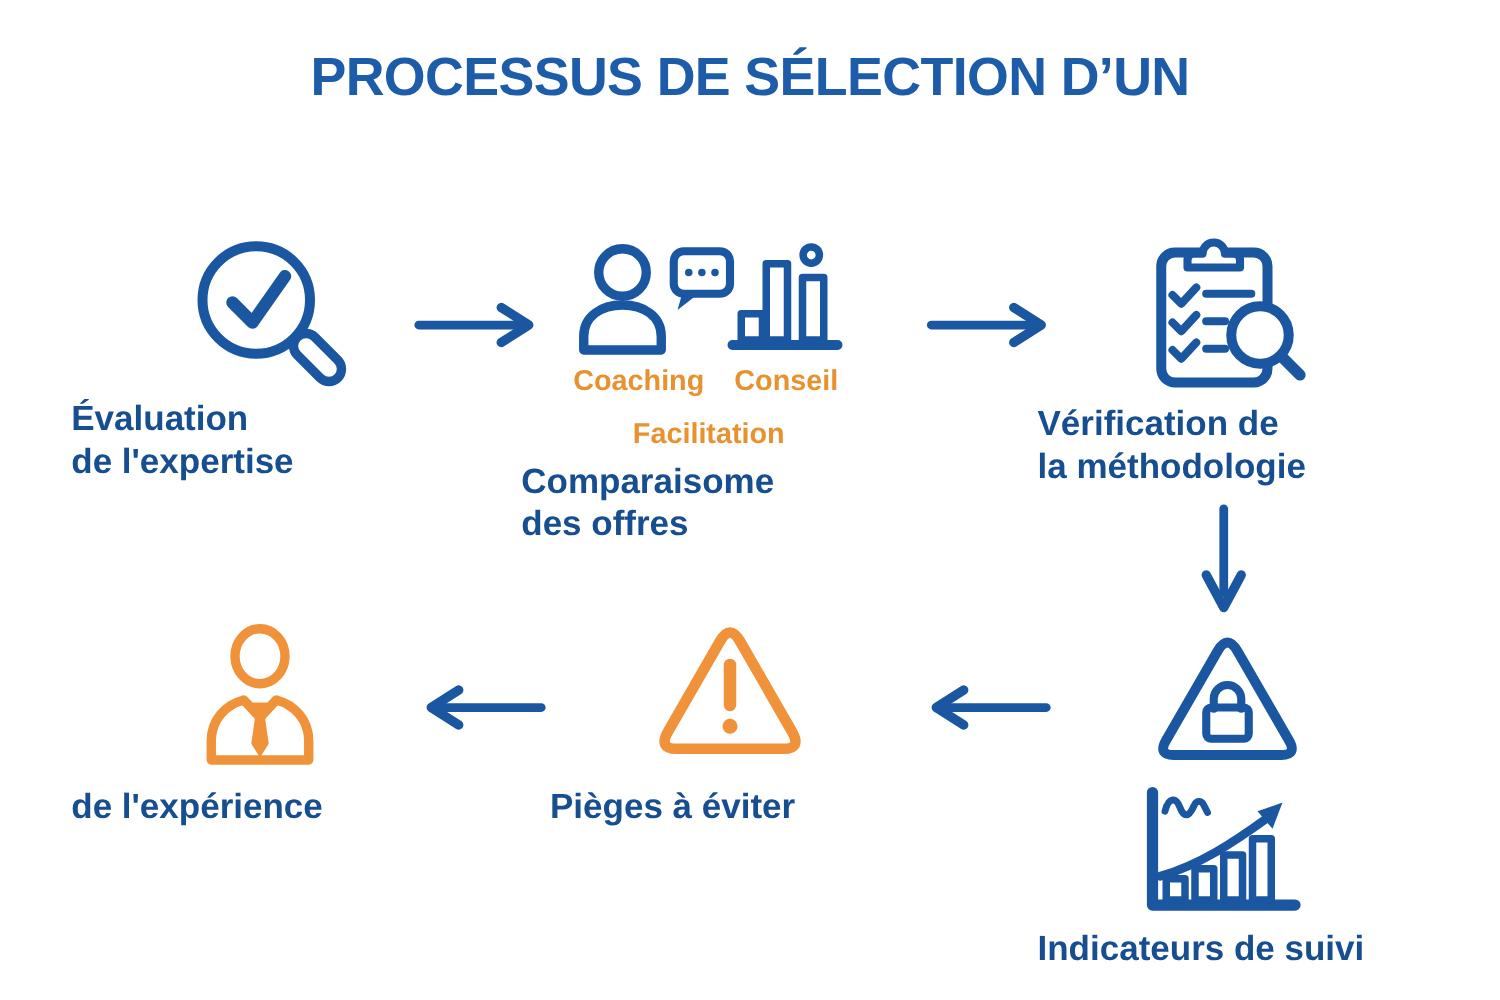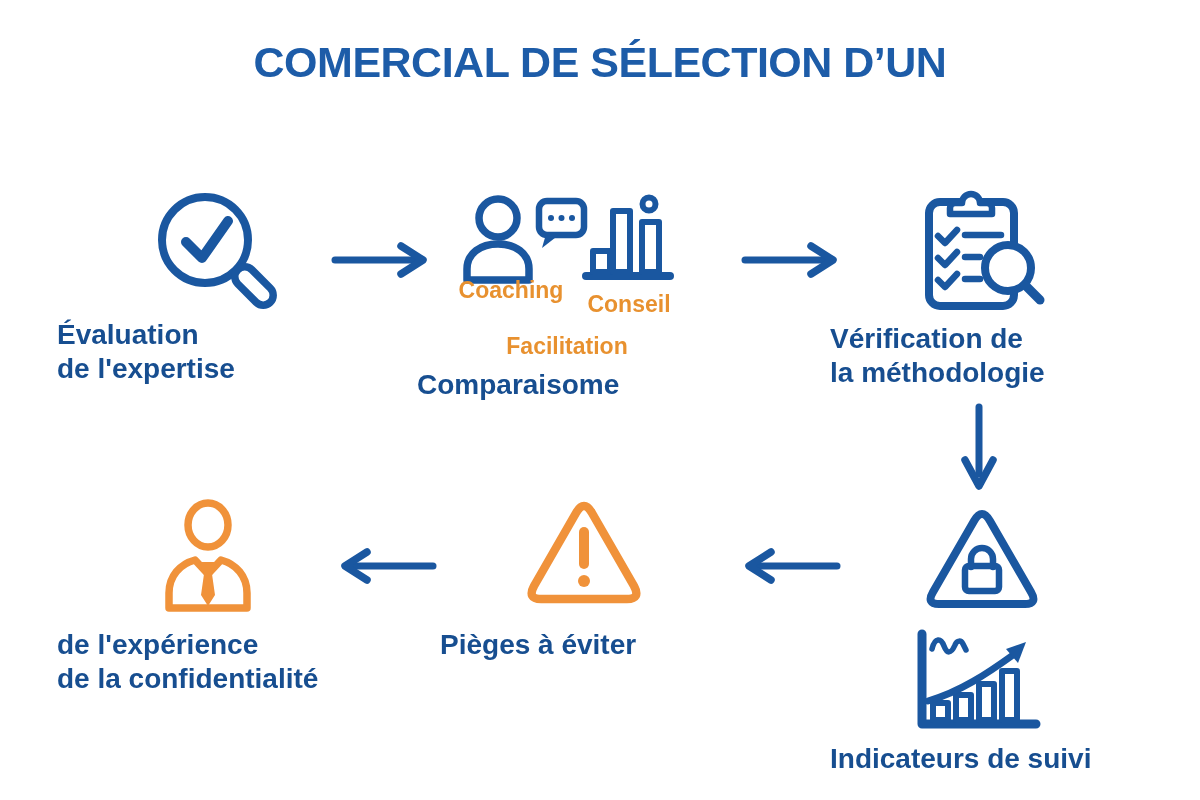--- a/index.html
+++ b/index.html
@@ -18,21 +18,21 @@
   .ico{stroke:#F0923A;fill:none;stroke-linecap:round;stroke-linejoin:round;}
   .icof{fill:#F0923A;stroke:none;}
   .wfill{fill:#FFFFFF;}
 </style>
 </head>
 <body>
 
 <div class="stage">
 
   <div class="title">
-    <span>COMERCIAL DE SÉLECTION D’UN</span>
+    <span>PROCESSUS DE SÉLECTION D’UN</span>
   </div>
 
   <div>
     <svg class="abs" style="left:155px;top:190px" width="122" height="120" viewBox="0 0 122 120">
       <circle class="ic" cx="50" cy="50" r="43" stroke-width="8"></circle>
       <polyline class="ic" points="31,52 47,68 73,31" stroke-width="10"></polyline>
       <rect class="ic wfill" x="89" y="73" width="20" height="46" rx="10" transform="rotate(-45 99 96)" stroke-width="7.5"></rect>
     </svg>
     <div class="lbl" style="left:57px;top:318px;width:300px">
       <span>Évaluation</span>
@@ -55,25 +55,26 @@
       <circle class="icf" cx="99.5" cy="22" r="3"></circle>
       <circle class="icf" cx="110" cy="22" r="3"></circle>
     </svg>
     <svg class="abs" style="left:583px;top:194px" width="90" height="88" viewBox="0 0 90 88">
       <line class="ic" x1="3" y1="82" x2="87" y2="82" stroke-width="8"></line>
       <rect class="ic" x="10" y="57" width="17" height="21" stroke-width="6"></rect>
       <rect class="ic" x="30" y="17" width="17" height="61" stroke-width="6"></rect>
       <rect class="ic" x="59" y="28" width="17" height="50" stroke-width="6"></rect>
       <circle class="ic" cx="66" cy="10" r="6.5" stroke-width="6"></circle>
     </svg>
-    <div class="tag" style="left:451px;top:277px;width:120px">Coaching</div>
+    <div class="tag" style="left:451px;top:291px;width:120px">Coaching</div>
     <div class="tag" style="left:569px;top:291px;width:120px">Conseil</div>
     <div class="tag" style="left:467px;top:333px;width:200px">Facilitation</div>
     <div class="lbl" style="left:417px;top:368px;width:300px">
       <span>Comparaisome</span>
+      <span>des offres</span>
     </div>
   </div>
 
   <svg class="abs" style="left:740px;top:240px" width="105" height="40" viewBox="0 0 105 40">
     <line class="ic" x1="5" y1="20" x2="85" y2="20" stroke-width="7"></line>
     <polyline class="ic" points="71,6 93,20 71,34" stroke-width="7.5"></polyline>
   </svg>
 
   <div>
     <svg class="abs" style="left:920px;top:185px" width="125" height="125" viewBox="0 0 125 125">
@@ -142,17 +143,16 @@
   </svg>
 
   <div>
     <svg class="abs" style="left:163px;top:500px" width="90" height="110" viewBox="0 0 90 110">
       <ellipse class="ico" cx="45" cy="25" rx="20" ry="22" stroke-width="7.5"></ellipse>
       <path class="ico" d="M6 108 V93 C6 76 17 64 32 60 L45 74 L58 60 C73 64 84 76 84 93 V108 Z" stroke-width="7.5"></path>
       <path class="icof" d="M36 62 L54 62 L49 74 L52 95 L45 106 L38 95 L41 74 Z"></path>
     </svg>
     <div class="lbl" style="left:57px;top:628px;width:300px">
       <span>de l'expérience</span>
-      <span>de la confidentialité</span>
     </div>
   </div>
 
 </div>
 
 </body></html>

